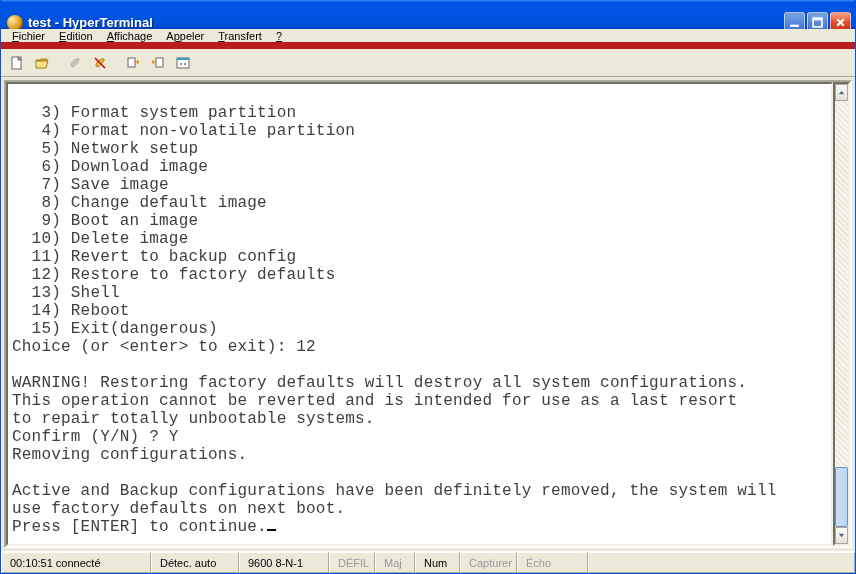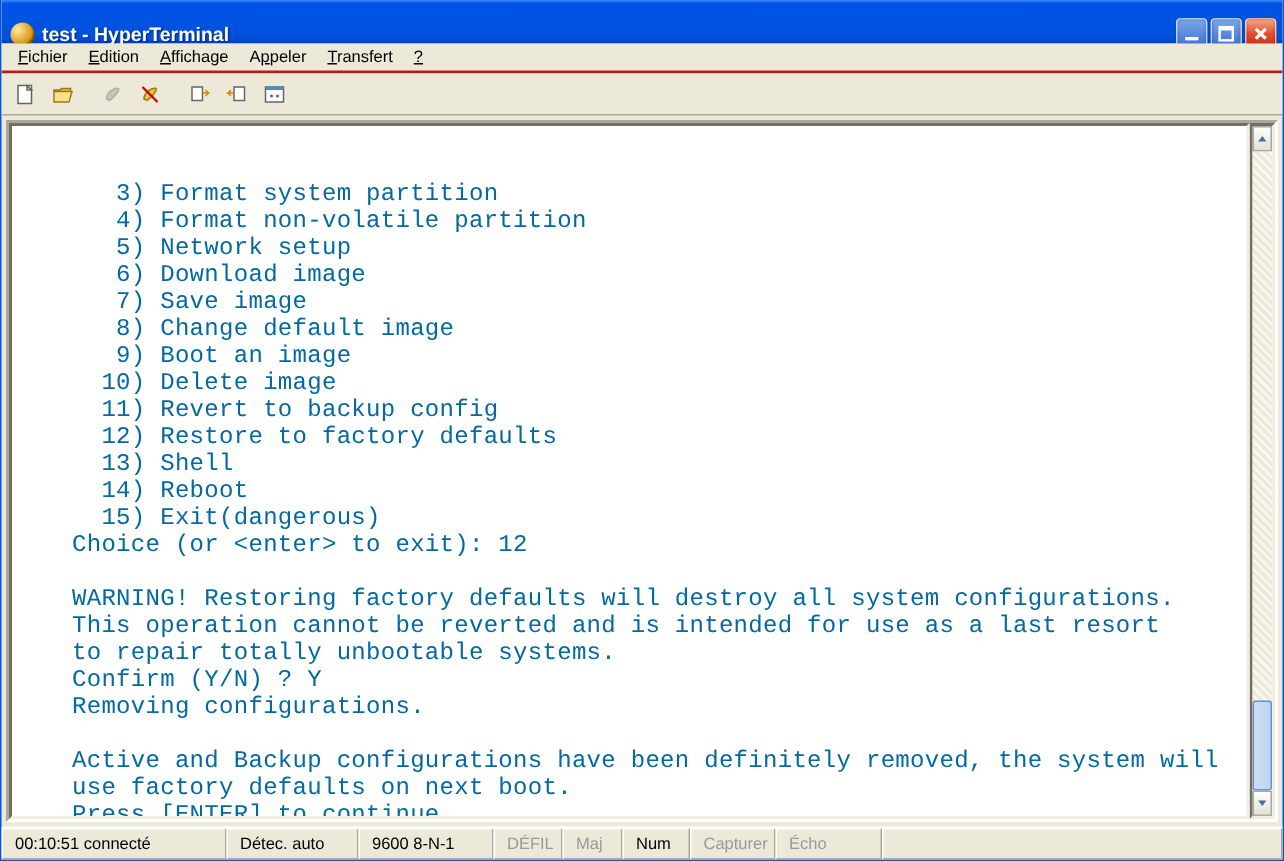--- a/index.html
+++ b/index.html
@@ -52,21 +52,21 @@
   .win-btn.min, .win-btn.max { background: linear-gradient(to bottom,#7ba7e8,#3a6ed0); }
   .win-btn.close { background: linear-gradient(to bottom,#f7a888,#e04f2e 50%,#c03010); }
   .win-btn svg { width: 11px; height: 11px; }
   
   .menubar {
     height: 20px;
     background: #ece9d8;
     display: flex;
     align-items: center;
     padding: 0 4px;
-    border-bottom: 2px solid #b91c1c;
+    border-bottom: 7px solid #b91c1c;
     font-size: 11px;
   }
   .menubar .menu-item { padding: 2px 7px; cursor: default; }
   .menubar .menu-item .ul { text-decoration: underline; }
   
   .toolbar {
     height: 28px;
     background: #ece9d8;
     display: flex;
     align-items: center;
@@ -94,28 +94,27 @@
   }
   .terminal-wrap {
     flex: 1;
     background: #fff;
     border: 2px solid;
     border-color: #716f64 #f1efe2 #f1efe2 #716f64;
     overflow: hidden;
     position: relative;
   }
   .terminal {
-    padding: 18px 4px;
+    padding: 2px 4px;
     font-family: "Courier New", monospace;
     font-size: 16px;
     line-height: 18px;
     white-space: pre;
-    color: #0369a1;
+    color: #404040;
     letter-spacing: 0.2px;
-    margin-left: 36px;
   }
   .cursor {
     display: inline-block;
     width: 9px;
     border-bottom: 2px solid #000;
     vertical-align: baseline;
   }
   .scrollbar {
     width: 17px;
     background: #f1efe2;

